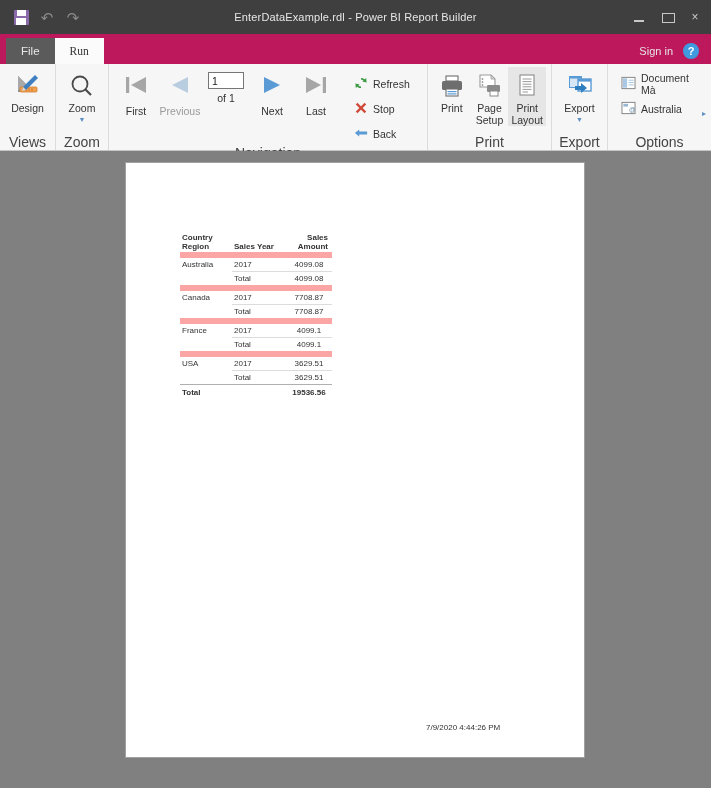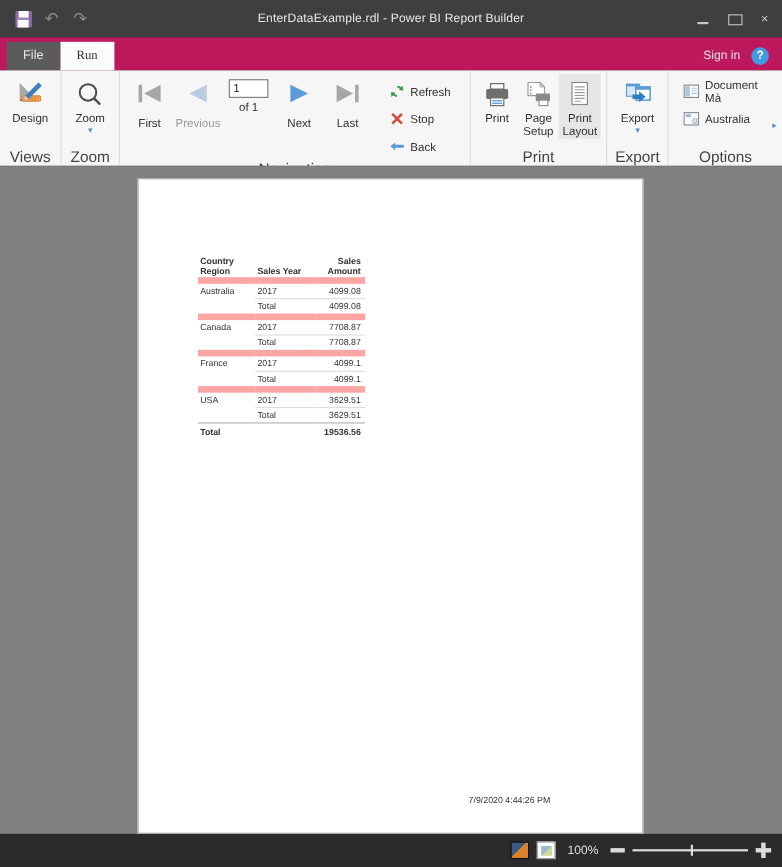--- a/index.html
+++ b/index.html
@@ -113,21 +113,21 @@
     background: #fff; border: 1px solid #a0a0a0;
   }
   .report-table { position: absolute; left: 54px; top: 68px; border-collapse: collapse; }
   .report-table td, .report-table th {
     font-size: 8px; color: #333; padding: 2px 4px 2px 2px;
     font-family: "Liberation Sans", sans-serif; font-weight: normal;
   }
   .report-table .hdr td { font-weight: bold; vertical-align: bottom; padding-bottom: 1px; }
   .c-country { width: 52px; }
   .c-year { width: 56px; }
-  .c-amount { width: 44px; text-align: right; }
+  .c-amount { width: 44px; text-align: center; }
   .hdr .c-country { text-align: left; }
   .hdr .c-year { text-align: left; }
   .hdr .c-amount { text-align: right; }
   .grp-top td { border-top: 6px solid #fca5a5; }
   .sub td.c-year, .sub td.c-amount { border-top: 1px solid #dcdcdc; }
   .grand td { border-top: 1px solid #b0b0b0; font-weight: bold; padding-top: 3px; }
   .timestamp {
     position: absolute; left: 300px; top: 560px; font-size: 8px; color: #333;
   }
 
@@ -471,25 +471,14 @@
             <td class="c-year"></td>
             <td class="c-amount">19536.56</td>
           </tr>
         </tbody>
       </table>
 
       <div class="timestamp">7/9/2020 4:44:26 PM</div>
     </div>
   </div>
 
-  <div class="statusbar">
-    <div class="viewico a"></div>
-    <div class="viewico b"></div>
-    <span class="zoomlabel">100%</span>
-    <div class="zminus"></div>
-    <div class="slider">
-      <div class="track"></div>
-      <div class="tick"></div>
-    </div>
-    <div class="zplus"></div>
-  </div>
 
 </div>
 
 </body></html>

